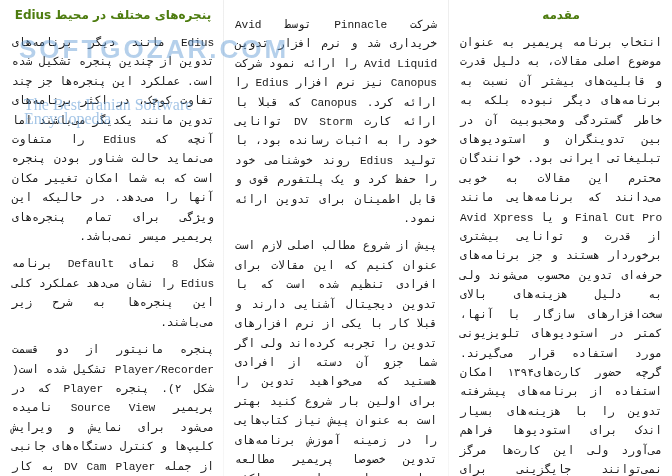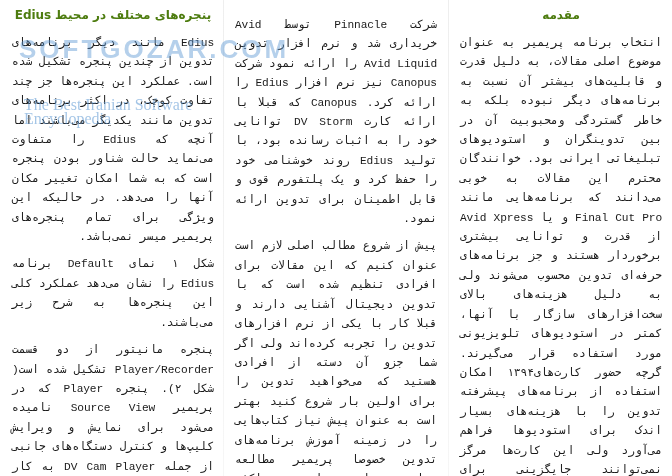--- a/index.html
+++ b/index.html
@@ -52,21 +52,21 @@
   </div>
 
   <div class="col middle" style="top:8px">
     <p>شرکت Pinnacle توسط Avid خریداری شد و نرم افزار تدوین Avid Liquid را ارائه نمود شرکت Canopus نیز نرم افزار Edius را ارائه کرد. Canopus که قبلا با ارائه کارت DV Storm توانایی خود را به اثبات رسانده بود، با تولید Edius روند خوشنامی خود را حفظ کرد و یک پلتفورم قوی و قابل اطمینان برای تدوین ارائه نمود.</p>
     <p>پیش از شروع مطالب اصلی لازم است عنوان کنیم که این مقالات برای افرادی تنظیم شده است که با تدوین دیجیتال آشنایی دارند و قبلا کار با یکی از نرم افزارهای تدوین را تجربه کرده‌اند ولی اگر شما جزو آن دسته از افرادی هستید که می‌خواهید تدوین را برای اولین بار شروع کنید بهتر است به عنوان پیش نیاز کتاب‌هایی را در زمینه آموزش برنامه‌های تدوین خصوصا پریمیر مطالعه نمایید تا بتوانید حداکثر استفاده از این راهنمای آموزشی را ببرید.</p>
   </div>
 
   <div class="col left">
     <h2 class="heading">پنجره‌های مختلف در محیط Edius</h2>
     <p>Edius مانند دیگر برنامه‌های تدوین از چندین پنجره تشکیل شده است. عملکرد این پنجره‌ها جز چند تفاوت کوچک، در اکثر برنامه‌های تدوین مانند یکدیگر می‌باشند اما آنچه که Edius را متفاوت می‌نماید حالت شناور بودن پنجره است که به شما امکان تغییر مکان آنها را می‌دهد. در حالیکه این ویژگی برای تمام پنجره‌های پریمیر میسر نمی‌باشد.</p>
-    <p>شکل ۱ نمای Default برنامه Edius را نشان می‌دهد عملکرد کلی این پنجره‌ها به شرح زیر می‌باشند.</p>
+    <p>شکل 8 نمای Default برنامه Edius را نشان می‌دهد عملکرد کلی این پنجره‌ها به شرح زیر می‌باشند.</p>
     <p>پنجره مانیتور از دو قسمت Player/Recorder تشکیل شده است( شکل ۲). پنجره Player که در پریمیر Source View نامیده می‌شود برای نمایش و ویرایش کلیپ‌ها و کنترل دستگاه‌های جانبی از جمله DV Cam Player به کار می‌رود در حالیکه پنجره Recorder برای نمایش و ویرایش کلیپهای موجود در پنجره Timeline و استخراج برنامه‌های ویدیویی استفاده می‌شود. این پنجره در پریمیر Program View نامیده می‌شود.</p>
   </div>
 
   <div class="watermark">
     <div class="wm-main">SOFTGOZAR.COM</div>
     <div class="wm-sub">The Best Iranian Software Encyclopedia</div>
   </div>
 
 </div>
 

